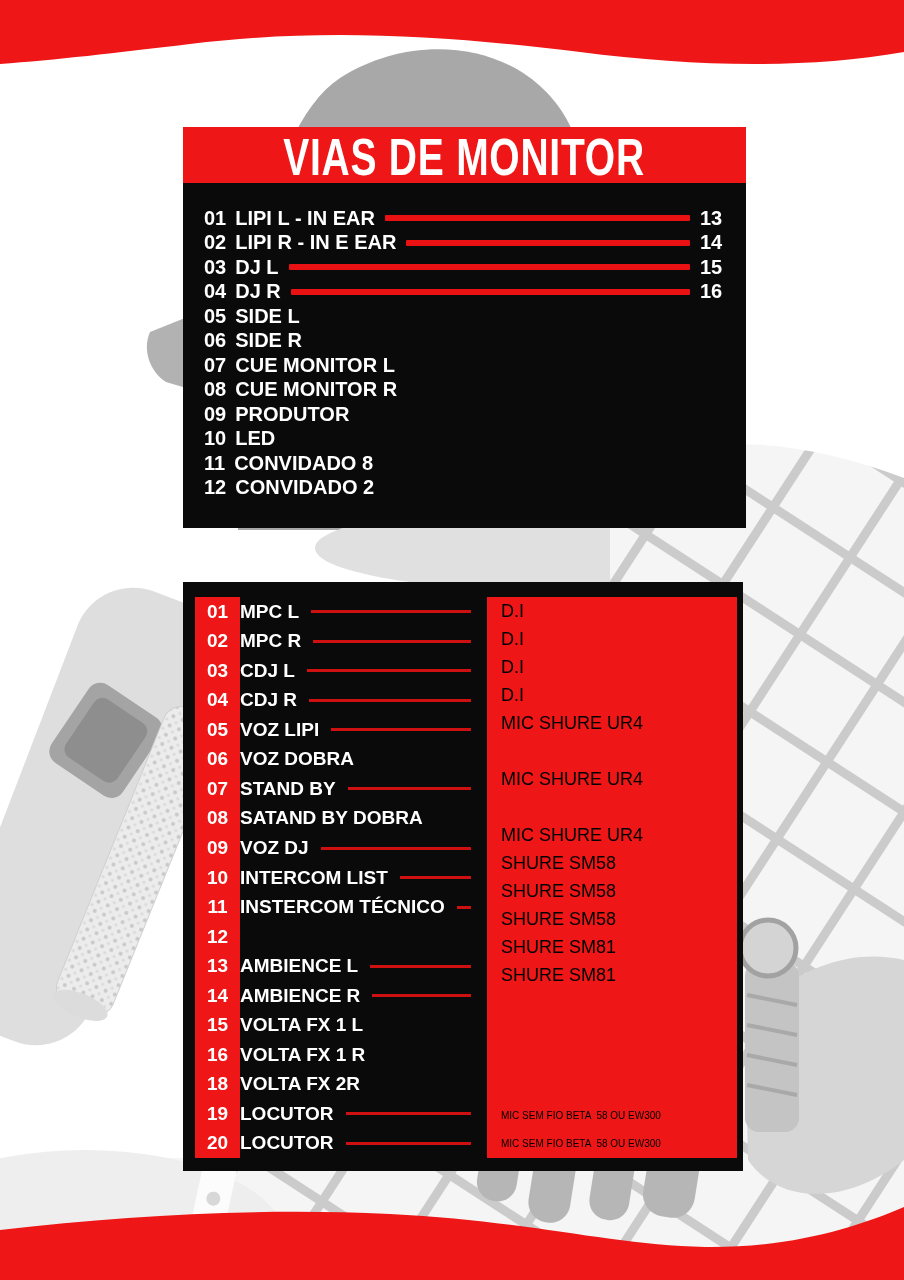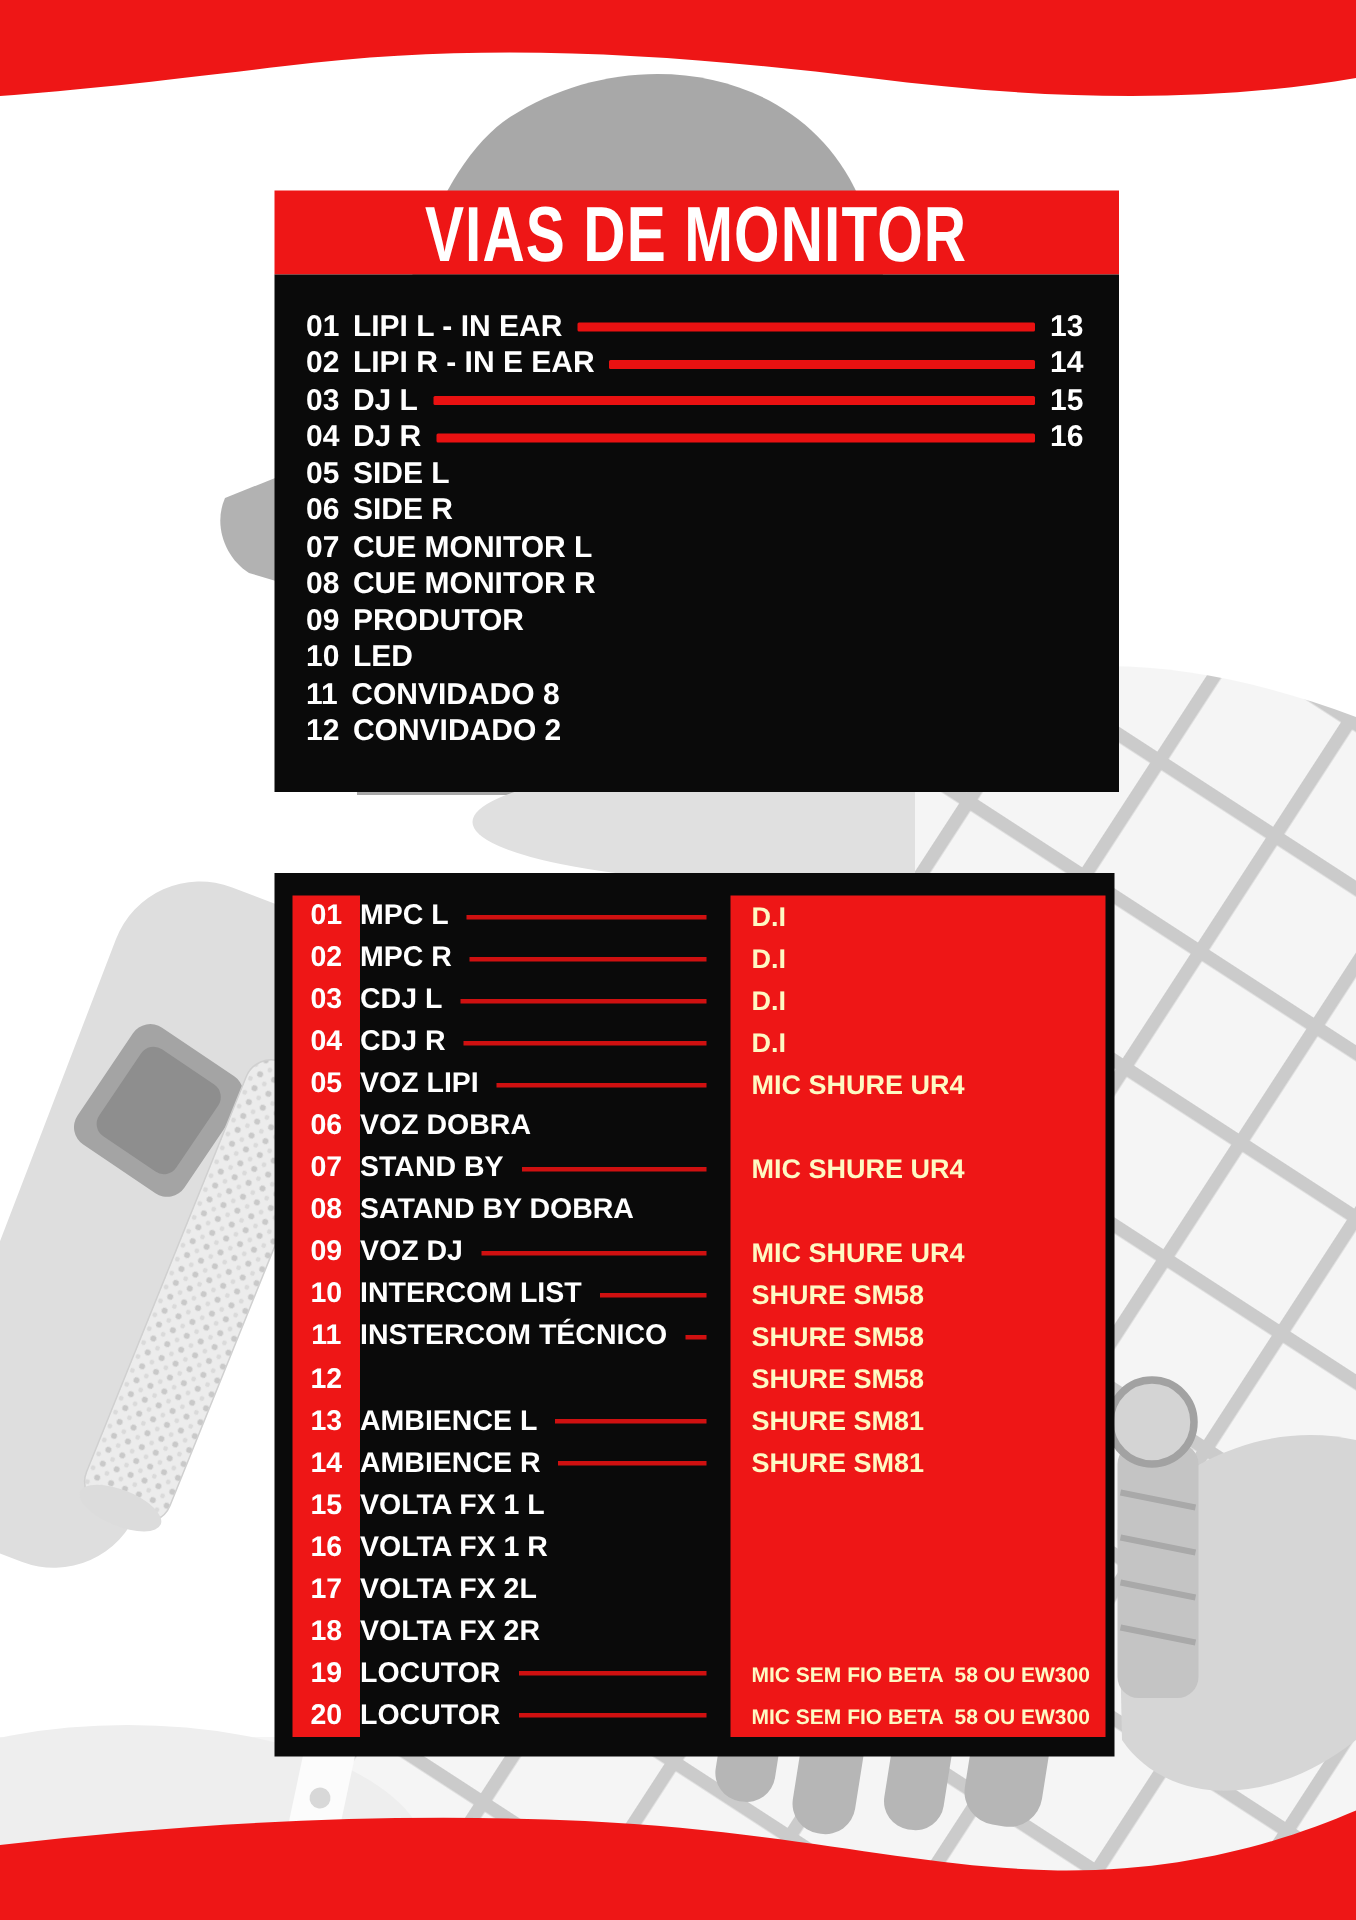--- a/index.html
+++ b/index.html
@@ -60,23 +60,23 @@
     flex:1 1 0;display:flex;align-items:center;
     color:#ffffff;font-weight:bold;white-space:nowrap;
   }
   .inum{width:45px;min-width:45px;text-align:center;font-size:19px;}
   .ilabel{font-size:19px;}
   .iline{flex:1 1 0;min-width:0;height:3px;background:#cf1010;margin:0 16px 0 12px;}
   .iline.off{visibility:hidden;}
   .iequip{
     flex:1 1 0;display:flex;align-items:center;
     box-sizing:border-box;padding-left:14px;
-    color:#fef9c3;font-weight:bold;font-size:18px;white-space:pre;
-  }
-  .iequip.small{font-size:14px;}
+    color:#000000;font-weight:normal;font-size:18px;white-space:pre;
+  }
+  .iequip.small{font-size:10px;}
 </style>
 </head>
 <body>
 
 <div class="stage">
 
   <svg class="bg" width="904" height="1280" viewBox="0 0 904 1280">
     <defs>
       <pattern id="plaid" width="92" height="92" patternUnits="userSpaceOnUse" patternTransform="rotate(33)">
         <rect width="92" height="92" fill="#f5f5f5"></rect>
@@ -345,25 +345,20 @@
     <span class="ilabel">VOLTA FX 1 L</span>
     <span class="iline off"></span>
   </div>
 
   <div class="irow">
     <span class="inum">16</span>
     <span class="ilabel">VOLTA FX 1 R</span>
     <span class="iline off"></span>
   </div>
 
-  <div class="irow">
-    <span class="inum">17</span>
-    <span class="ilabel">VOLTA FX 2L</span>
-    <span class="iline off"></span>
-  </div>
 
   <div class="irow">
     <span class="inum">18</span>
     <span class="ilabel">VOLTA FX 2R</span>
     <span class="iline off"></span>
   </div>
 
   <div class="irow">
     <span class="inum">19</span>
     <span class="ilabel">LOCUTOR</span>

